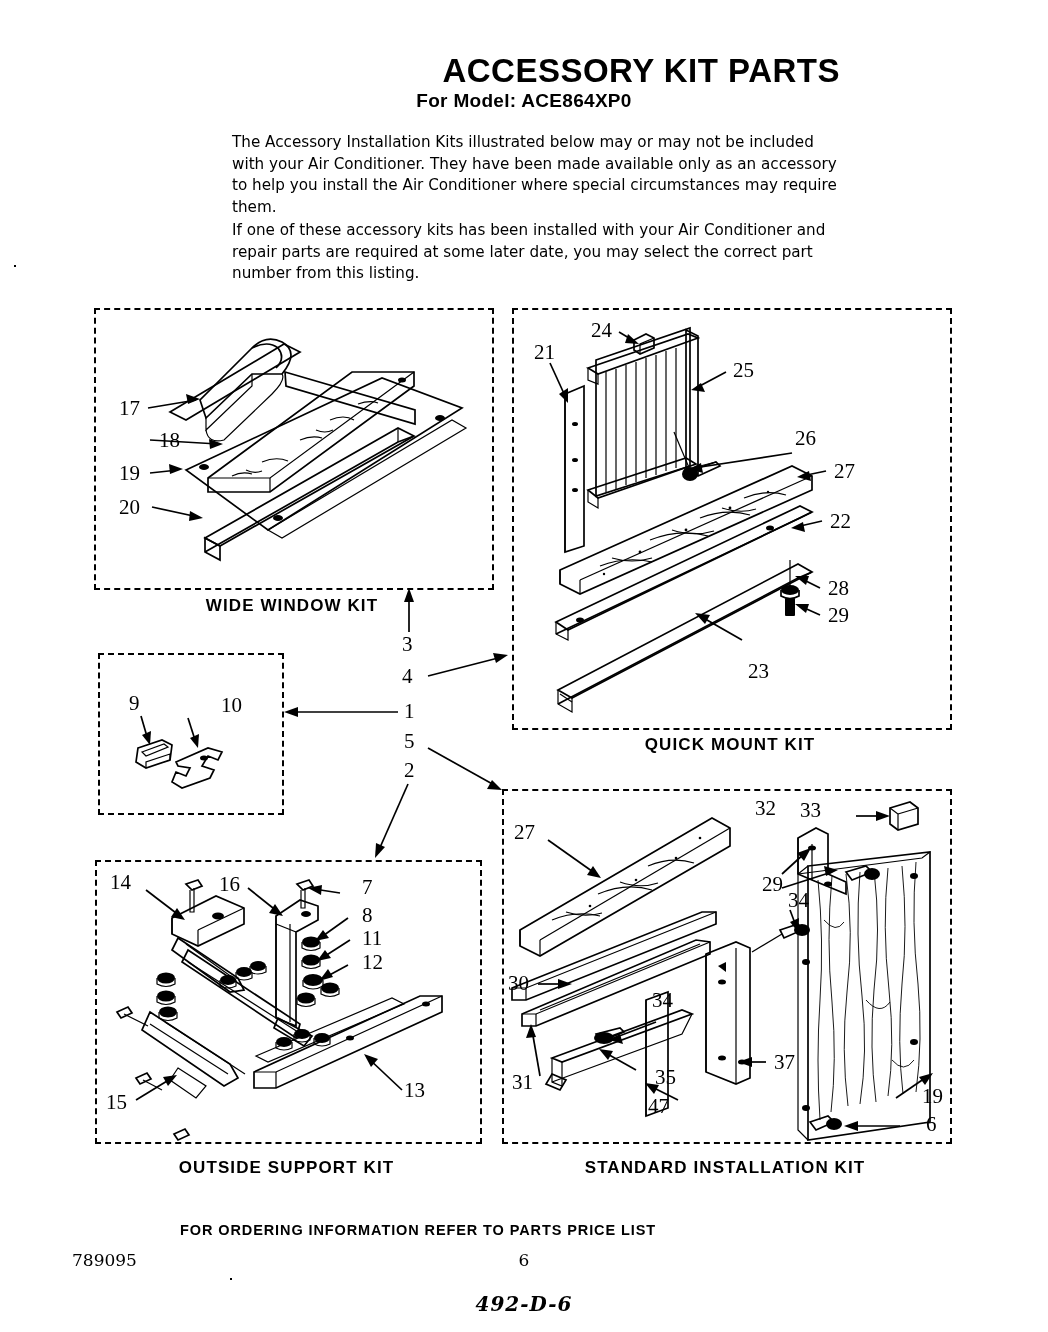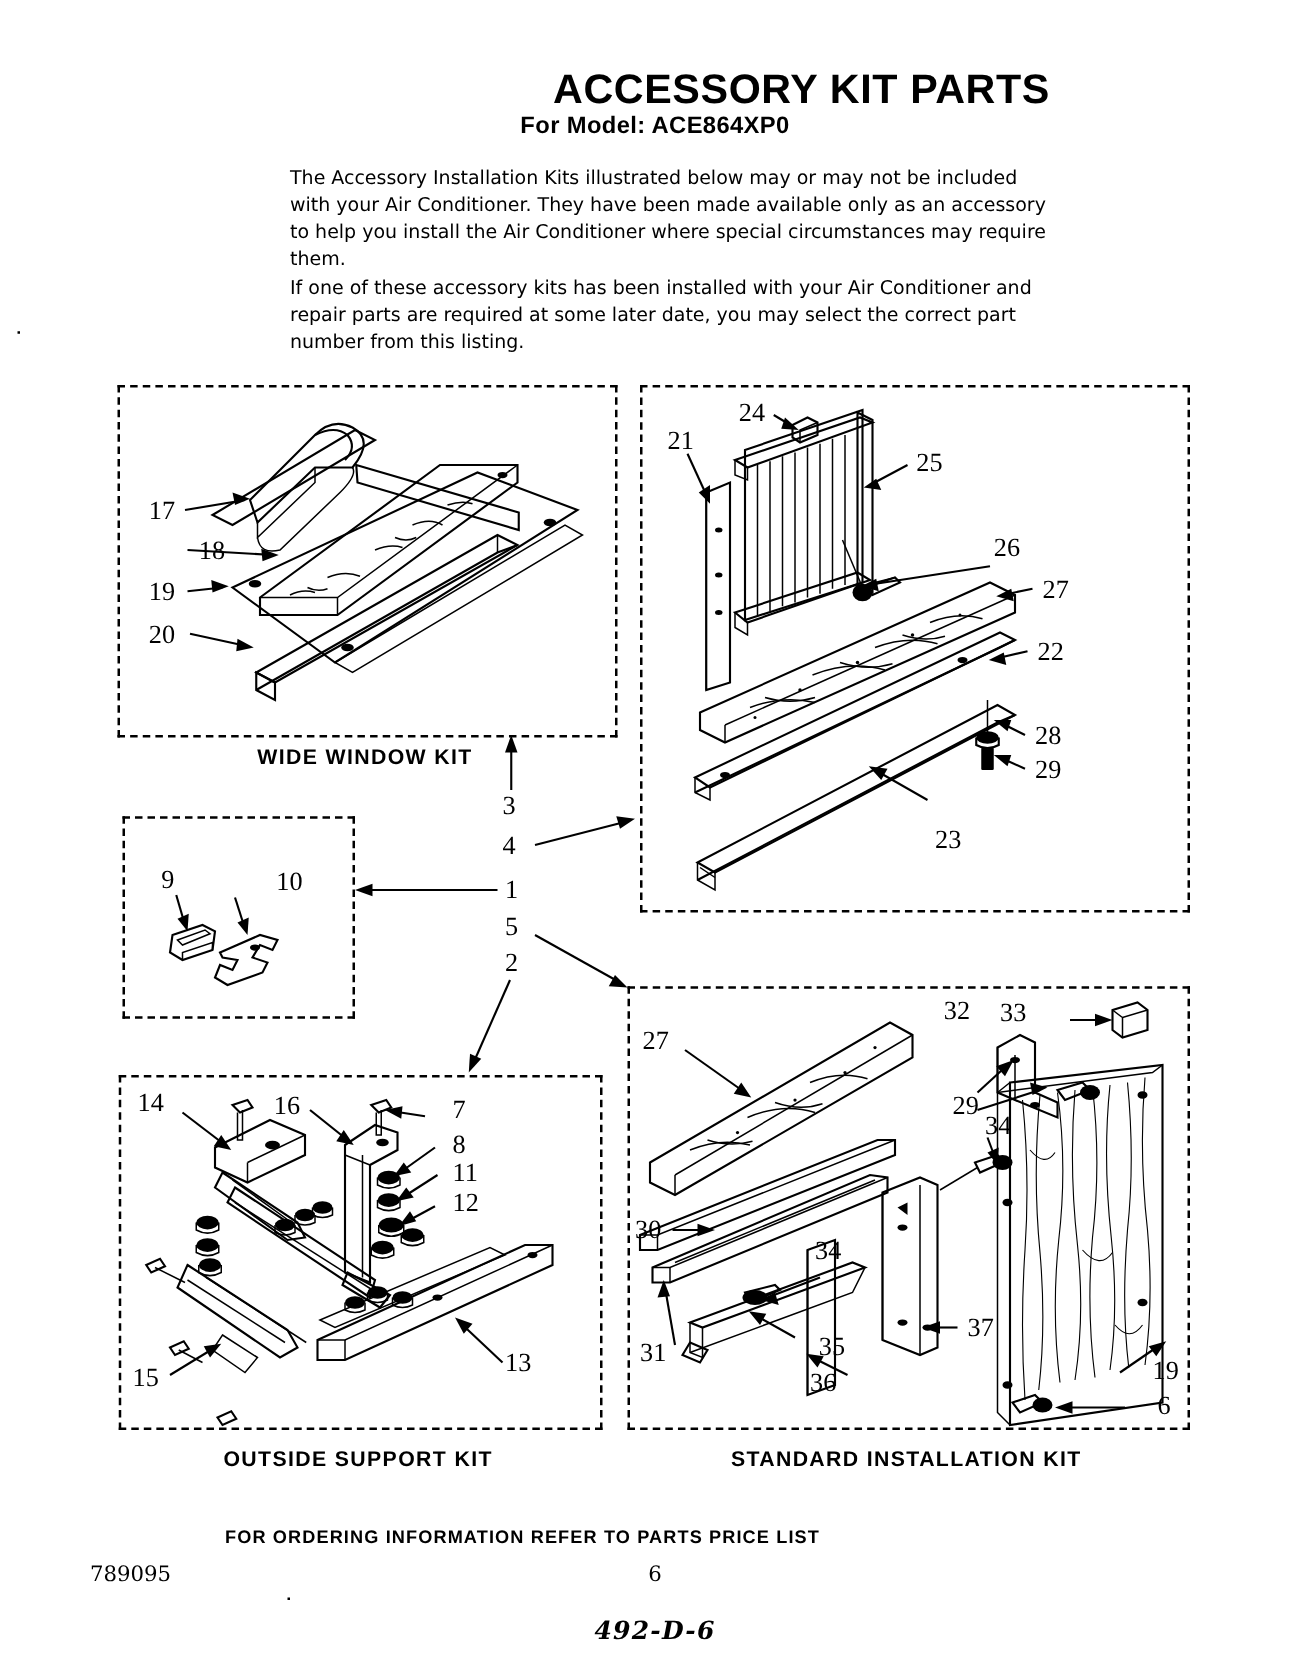--- a/index.html
+++ b/index.html
@@ -513,26 +513,27 @@
 
   <div class="num" style="left:514px;top:822px;">27</div>
   <div class="num" style="left:755px;top:798px;">32</div>
   <div class="num" style="left:800px;top:800px;">33</div>
   <div class="num" style="left:762px;top:874px;">29</div>
   <div class="num" style="left:788px;top:890px;">34</div>
   <div class="num" style="left:508px;top:973px;">30</div>
   <div class="num" style="left:652px;top:990px;">34</div>
   <div class="num" style="left:512px;top:1072px;">31</div>
   <div class="num" style="left:655px;top:1067px;">35</div>
-  <div class="num" style="left:648px;top:1096px;">36</div>
+  <div class="num" style="left:648px;top:1096px;">47</div>
   <div class="num" style="left:774px;top:1052px;">37</div>
   <div class="num" style="left:922px;top:1086px;">19</div>
   <div class="num" style="left:926px;top:1114px;">6</div>
 
   <div class="kitlabel" style="left:94px;top:596px;width:396px;">WIDE WINDOW KIT</div>
+  <div class="kitlabel" style="left:512px;top:735px;width:436px;">QUICK MOUNT KIT</div>
   <div class="kitlabel" style="left:95px;top:1158px;width:383px;">OUTSIDE SUPPORT KIT</div>
   <div class="kitlabel" style="left:502px;top:1158px;width:446px;">STANDARD INSTALLATION KIT</div>
 
   <div id="order">FOR ORDERING INFORMATION REFER TO PARTS PRICE LIST</div>
   <div id="partno">789095</div>
   <div id="pageno">6</div>
   <div id="hand">492-D-6</div>
 
   <div class="speck" style="left:14px;top:265px;"></div>
   <div class="speck" style="left:230px;top:1278px;"></div>

